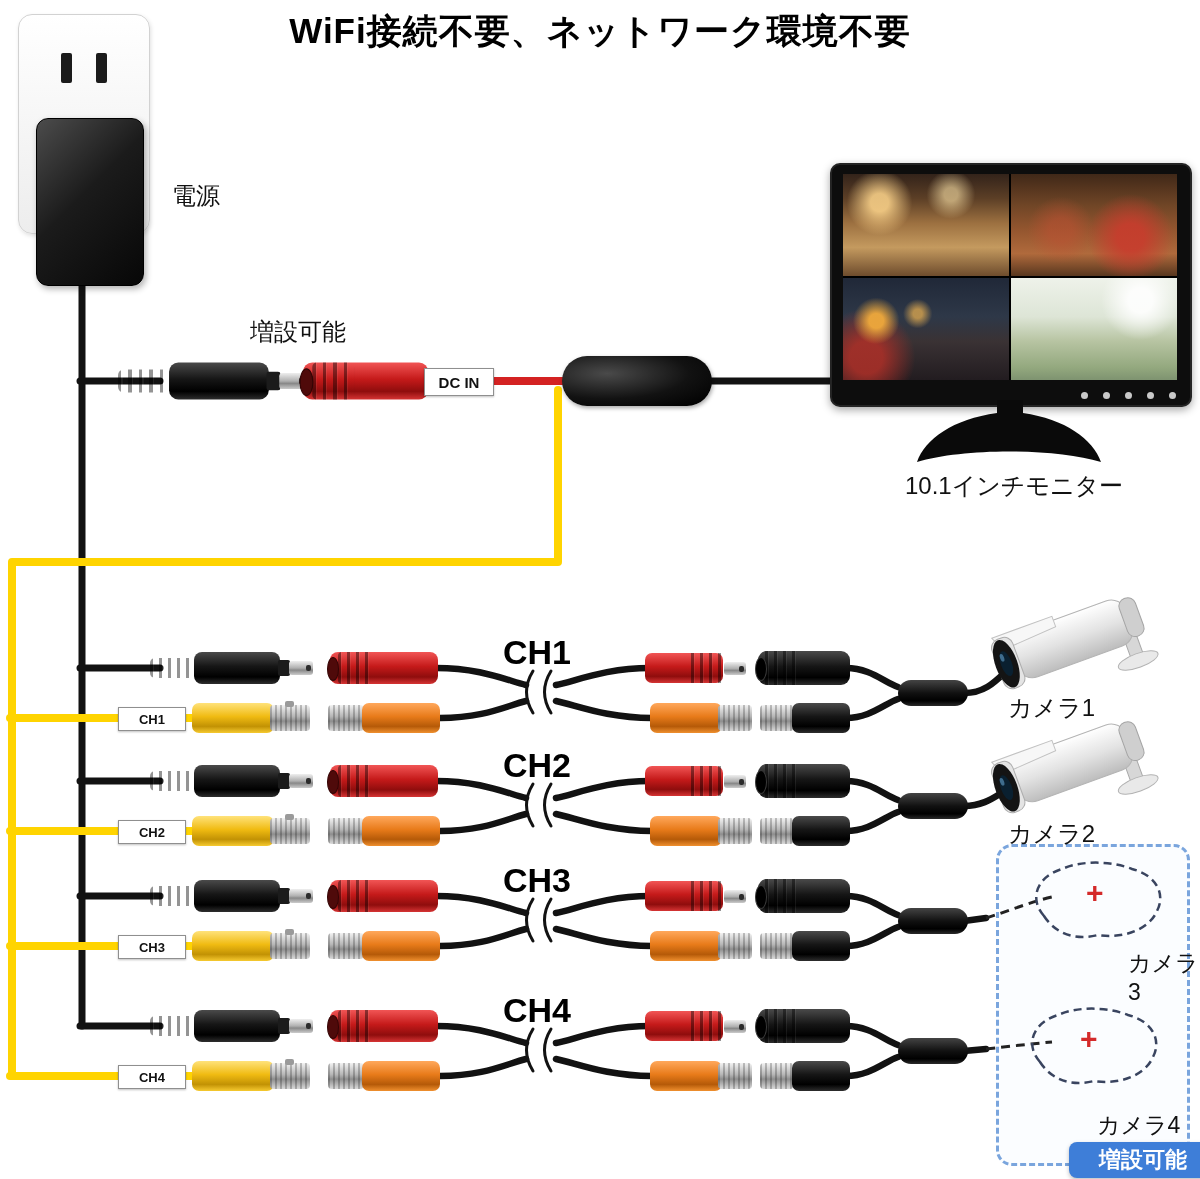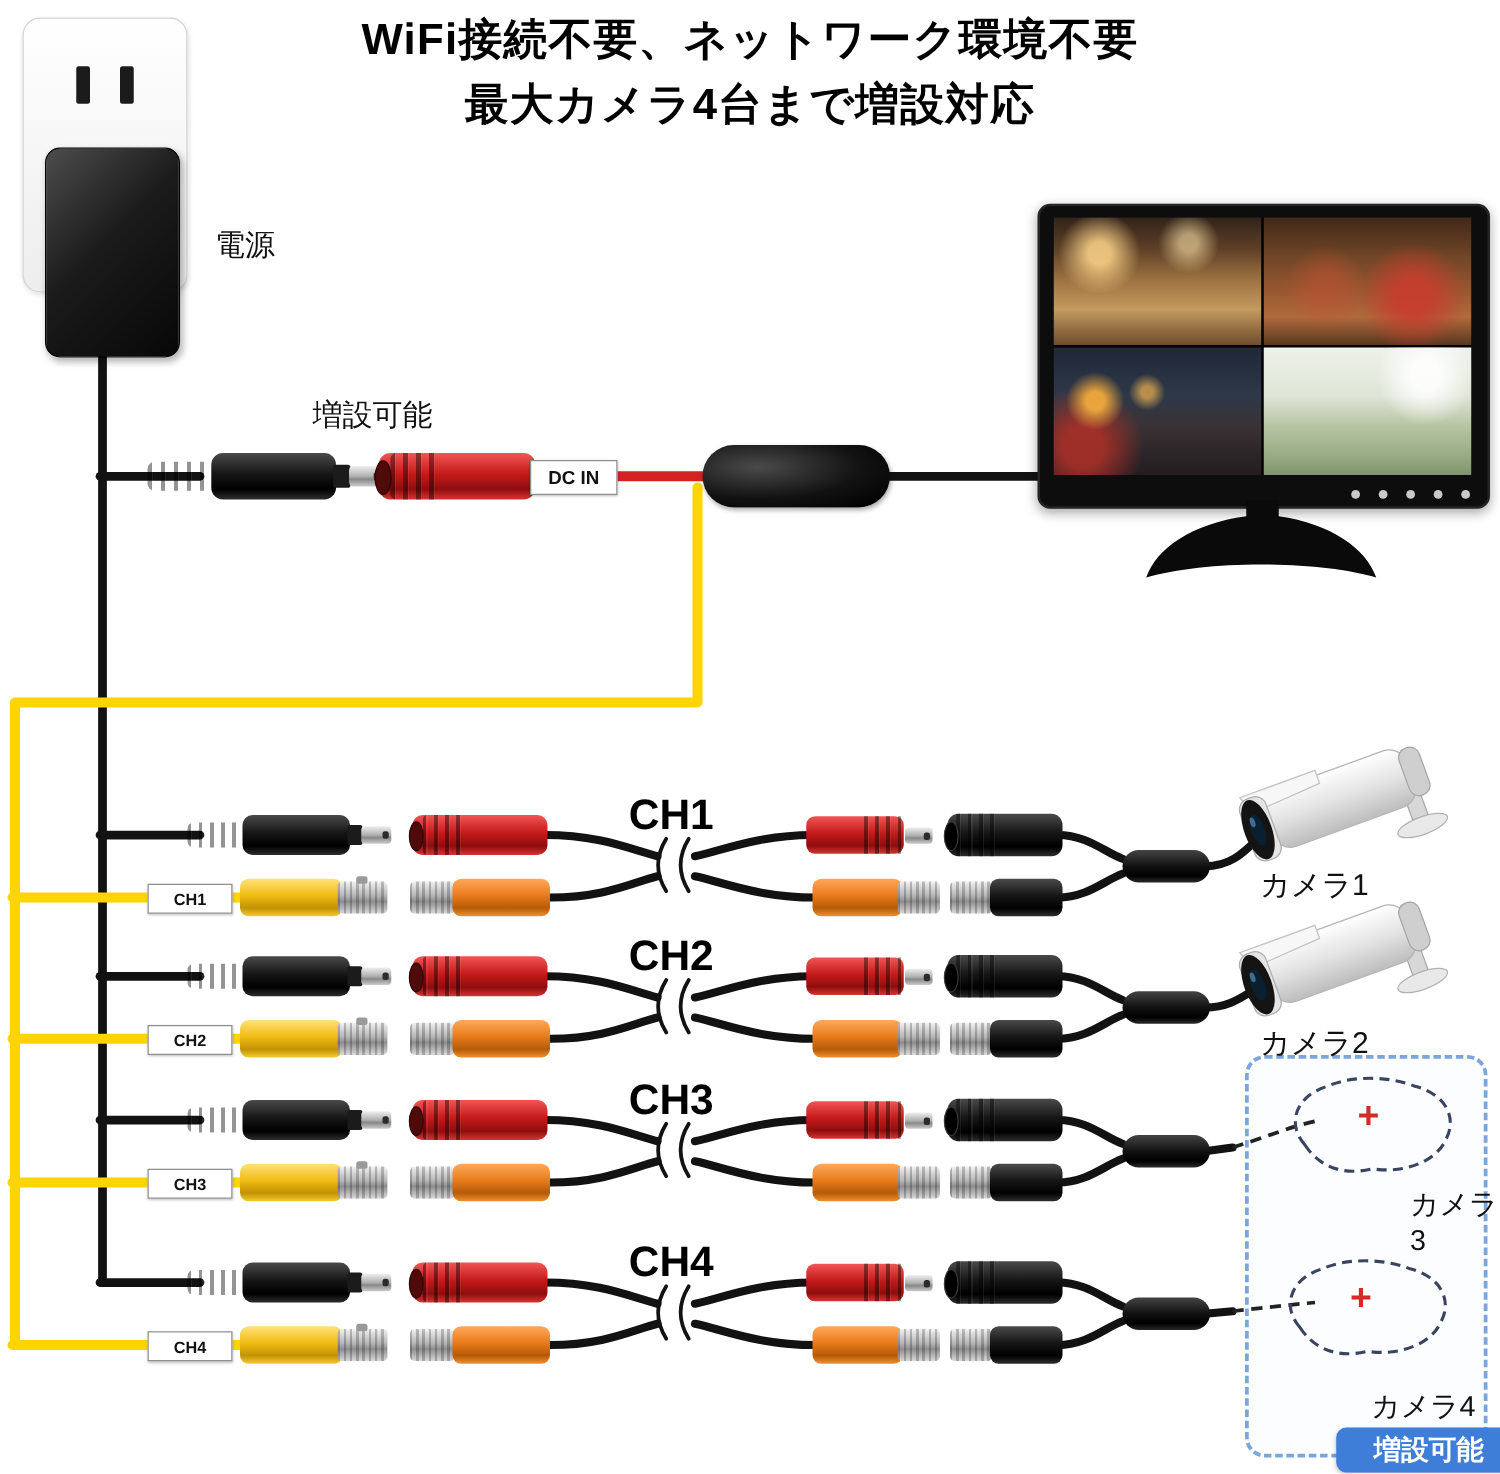--- a/index.html
+++ b/index.html
@@ -167,21 +167,20 @@
     <g stroke="#ffd400" stroke-width="8" fill="none" stroke-linecap="round" stroke-linejoin="round">
       <path d="M 558 390 L 558 562 L 12 562 L 12 1076"></path>
       <path d="M 10 718 L 200 718"></path>
       <path d="M 10 831 L 200 831"></path>
       <path d="M 10 946 L 200 946"></path>
       <path d="M 10 1076 L 200 1076"></path>
     </g>
   </svg>
 
   <div class="title t1">WiFi接続不要、ネットワーク環境不要</div>
-  <div class="title t2">最大カメラ4台まで増設対応</div>
 
   <div class="outlet">
     <div class="slot s1"></div>
     <div class="slot s2"></div>
   </div>
   <div class="adapter"></div>
   <div class="lbl" style="left:172px;top:180px">電源</div>
   <div class="lbl" style="left:250px;top:316px">増設可能</div>
 
   <div class="conn dc-male-black lg" style="left:118px;top:363px">
@@ -209,20 +208,21 @@
       <span class="mdot"></span>
       <span class="mdot"></span>
       <span class="mdot"></span>
       <span class="mdot"></span>
       <span class="mdot"></span>
     </div>
   </div>
   <svg class="stand" width="208" height="66" viewBox="0 0 208 66">
     <path d="M 92 0 L 118 0 L 118 13 C 160 19 188 39 196 62 C 150 48 58 48 12 62 C 20 39 48 19 92 13 Z" fill="#0a0a0a"></path>
   </svg>
+  <div class="lbl" style="left:905px;top:470px">10.1インチモニター</div>
 
   <div class="row" style="top:645px">
     <div class="conn dc-male-black" style="left:150px;top:5px">
       <div class="relief blackg ridges"></div>
       <div class="barrel blackg"></div>
       <div class="collar"></div>
       <div class="tip smooth"></div>
     </div>
     <div class="tag" style="left:118px;top:62px">CH1</div>
     <div class="conn bnc-yellow" style="left:192px;top:58px">

